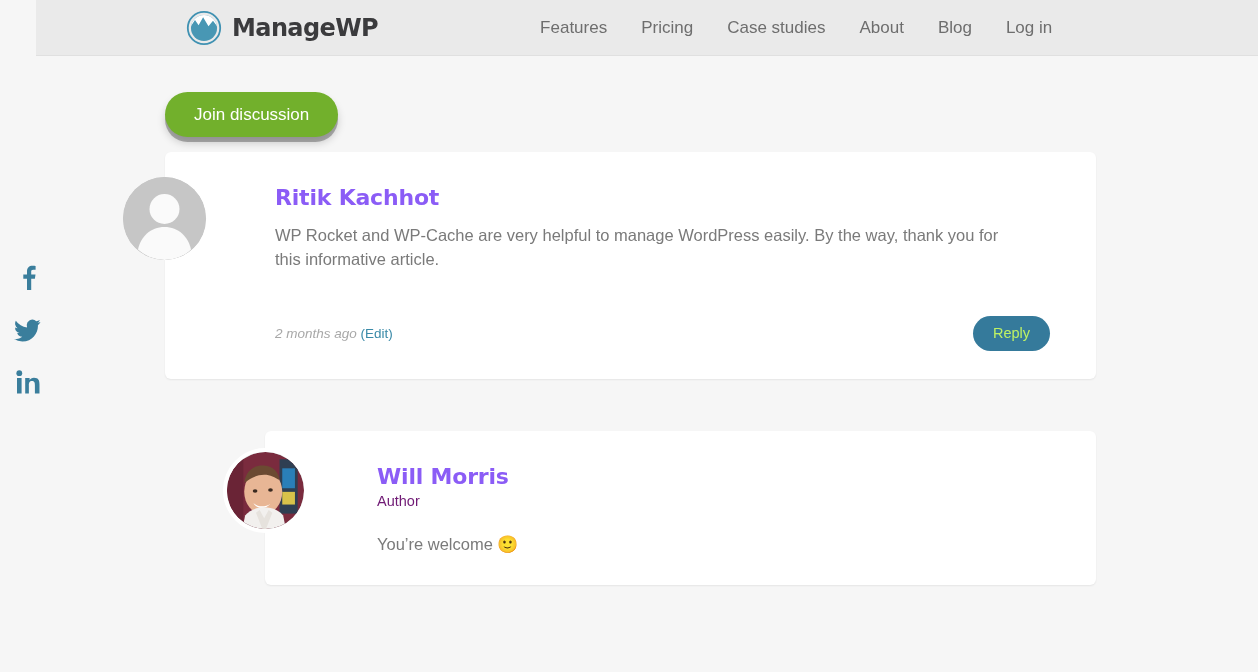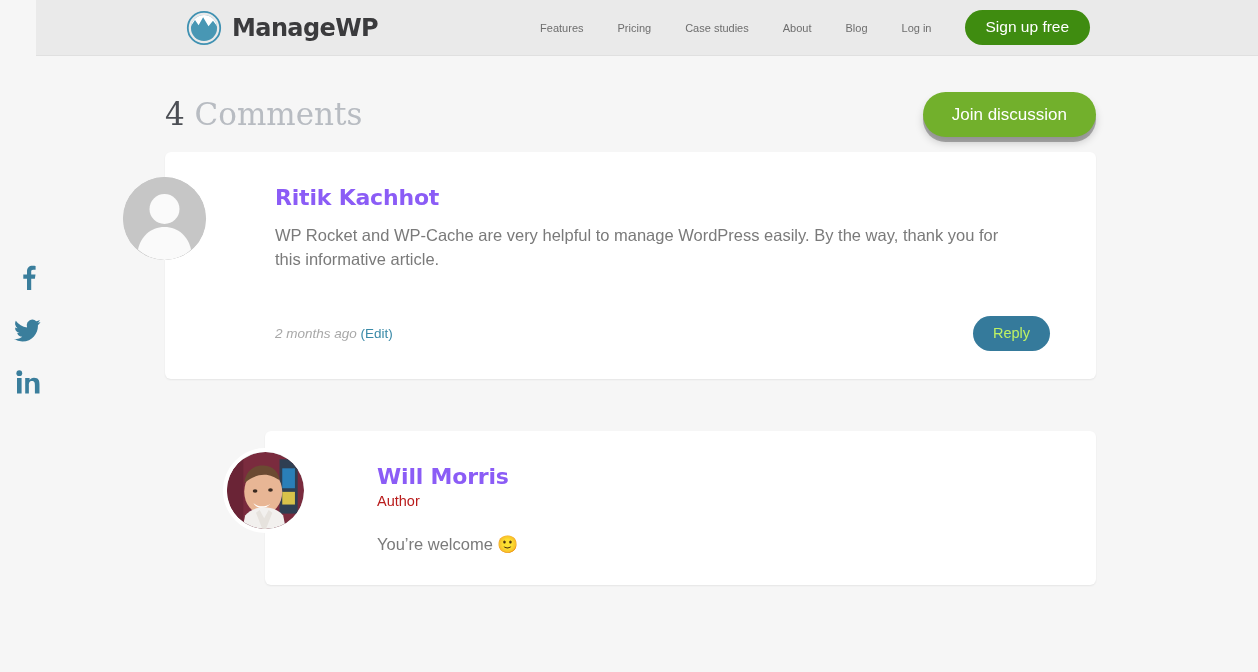--- a/index.html
+++ b/index.html
@@ -50,21 +50,21 @@
     white-space: nowrap;
   }
 
   .main-nav {
     display: flex;
     align-items: center;
     margin-left: 145px;
     gap: 0px;
   }
   .nav-link {
-    font-size: 11px;
+    font-size: 17px;
     color: #6e6e6e;
     text-decoration: none;
     padding: 0 17px;
     white-space: nowrap;
   }
   .nav-cta {
     margin-left: 16px;
     background: #3f8c10;
     color: #fff;
     font-size: 15.5px;
@@ -178,21 +178,21 @@
     font-weight: bold;
     color: #8b5cf6;
     letter-spacing: -0.2px;
     line-height: 1.1;
     margin-bottom: 14px;
   }
   .comment.is-reply .author-name { margin-bottom: 4px; }
 
   .author-role {
     font-size: 14.5px;
-    color: #b91c1c;
+    color: #701a75;
     margin-bottom: 24px;
   }
 
   .comment-body {
     font-size: 16.5px;
     line-height: 1.45;
     color: #7a7a7a;
     max-width: 730px;
   }
   .comment-body .emoji { font-size: 17px; }
@@ -245,21 +245,20 @@
     <span class="brand-name">ManageWP</span>
   </a>
 
   <nav class="main-nav">
     <a class="nav-link" href="#">Features</a>
     <a class="nav-link" href="#">Pricing</a>
     <a class="nav-link" href="#">Case studies</a>
     <a class="nav-link" href="#">About</a>
     <a class="nav-link" href="#">Blog</a>
     <a class="nav-link" href="#">Log in</a>
-    <a class="nav-cta" href="#">Sign up free</a>
   </nav>
 </header>
 
 <aside class="social-rail">
   <a href="#">
     <span>
       <svg width="20" height="26" viewBox="0 0 20 26" aria-hidden="true">
         <path fill="#3a7e9c" d="M13.2 25V13.8h3.7l.6-4.3h-4.3V6.8c0-1.2.3-2.1 2.1-2.1h2.3V.9C17.2.8 15.9.7 14.4.7c-3.2 0-5.4 2-5.4 5.6v3.2H5.3v4.3H9V25h4.2z"></path>
       </svg>
     </span>
@@ -278,21 +277,20 @@
         <circle cx="3.3" cy="3.2" r="2.9" fill="#3a7e9c"></circle>
         <path fill="#3a7e9c" d="M9.2 8h4.4v2.12h.06c.61-1.1 2.1-2.26 4.33-2.26 4.63 0 5.49 2.86 5.49 6.58v9.06h-4.58v-8.03c0-1.92-.04-4.38-2.8-4.38-2.8 0-3.23 2.08-3.23 4.24v8.17H9.2V8z"></path>
       </svg>
     </span>
   </a>
 </aside>
 
 <main class="comments-wrap">
 
   <div class="comments-head">
-    <h2 class="comments-title"><span class="count">4</span> <span>Comments</span></h2>
     <button class="join-btn">Join discussion</button>
   </div>
 
   <div class="comment-list">
 
     <article class="comment">
       <div class="avatar">
         <span>
           <svg viewBox="0 0 83 83" width="83" height="83" aria-hidden="true">
             <circle cx="41.5" cy="41.5" r="41.5" fill="#c6c6c6"></circle>

